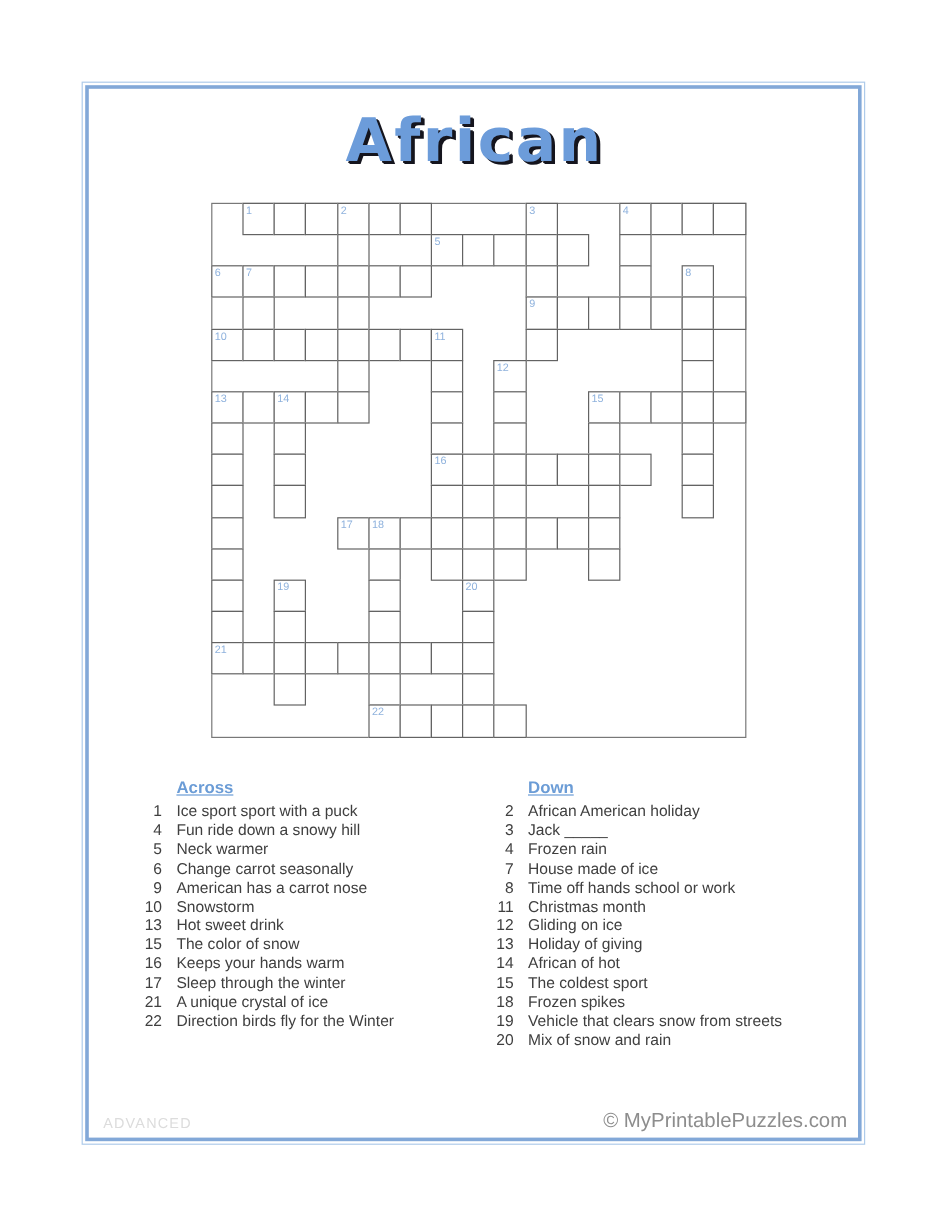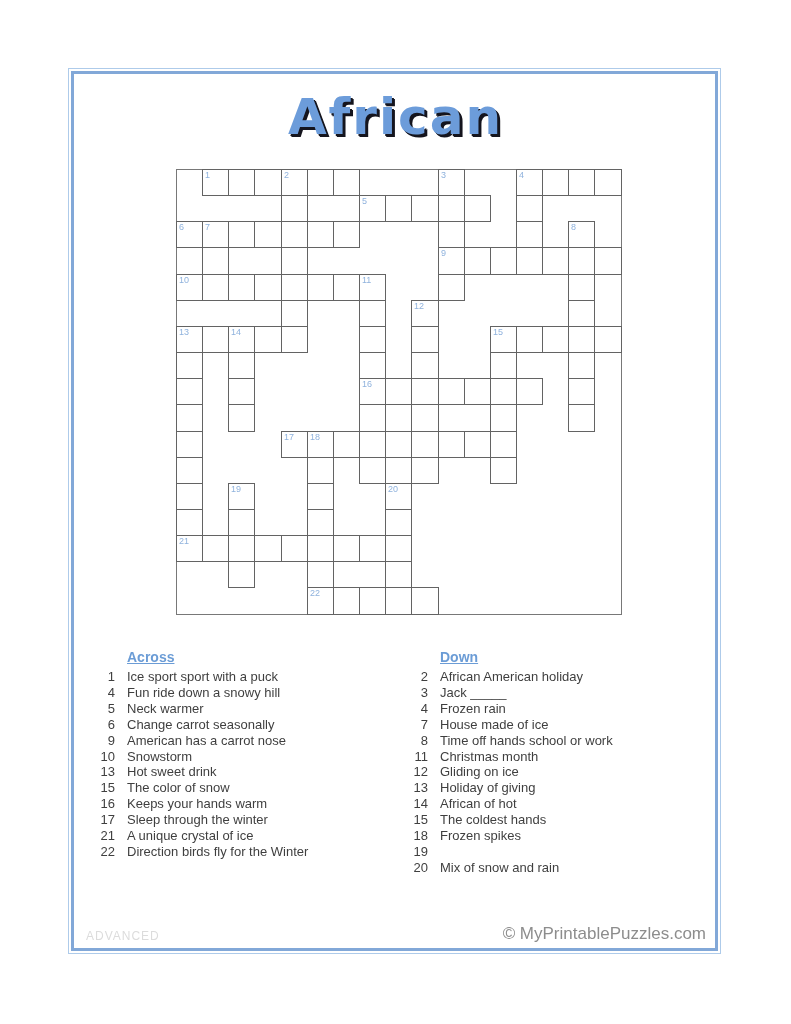--- a/index.html
+++ b/index.html
@@ -32,21 +32,21 @@
   .cell{
     position:absolute;background:#ffffff;border:1px solid #636363;
     box-sizing:border-box;
   }
   .cellnum{
     display:block;font-size:9px;line-height:10px;padding-left:2px;
     color:#8fb2dd;font-family:"Liberation Sans",sans-serif;
   }
   
   .clue-col{position:absolute;top:648px;}
-  #across-col{left:77px;width:290px;}
+  #across-col{left:97px;width:290px;}
   #down-col{left:390px;width:300px;}
   .clue-heading{
     display:inline-block;margin-left:50px;margin-bottom:4px;
     font-size:14px;font-weight:bold;color:#6b9cd6;
     text-decoration:underline;
   }
   .clue-row{display:flex;line-height:15.9px;font-size:13px;color:#3f3f3f;}
   .clue-num{width:38px;text-align:right;flex:0 0 38px;}
   .clue-text{margin-left:12px;white-space:nowrap;}
   
@@ -328,28 +328,29 @@
       <div class="clue-row">
         <span class="clue-num">13</span>
         <span class="clue-text">Holiday of giving</span>
       </div>
       <div class="clue-row">
         <span class="clue-num">14</span>
         <span class="clue-text">African of hot</span>
       </div>
       <div class="clue-row">
         <span class="clue-num">15</span>
-        <span class="clue-text">The coldest hands</span>
+        <span class="clue-text">The coldest sport</span>
       </div>
       <div class="clue-row">
         <span class="clue-num">18</span>
         <span class="clue-text">Frozen spikes</span>
       </div>
       <div class="clue-row">
         <span class="clue-num">19</span>
+        <span class="clue-text">Vehicle that clears snow from streets</span>
       </div>
       <div class="clue-row">
         <span class="clue-num">20</span>
         <span class="clue-text">Mix of snow and rain</span>
       </div>
     </div>
 </div>
 
 <div class="level">ADVANCED</div>
 <div class="copyright">© MyPrintablePuzzles.com</div>

